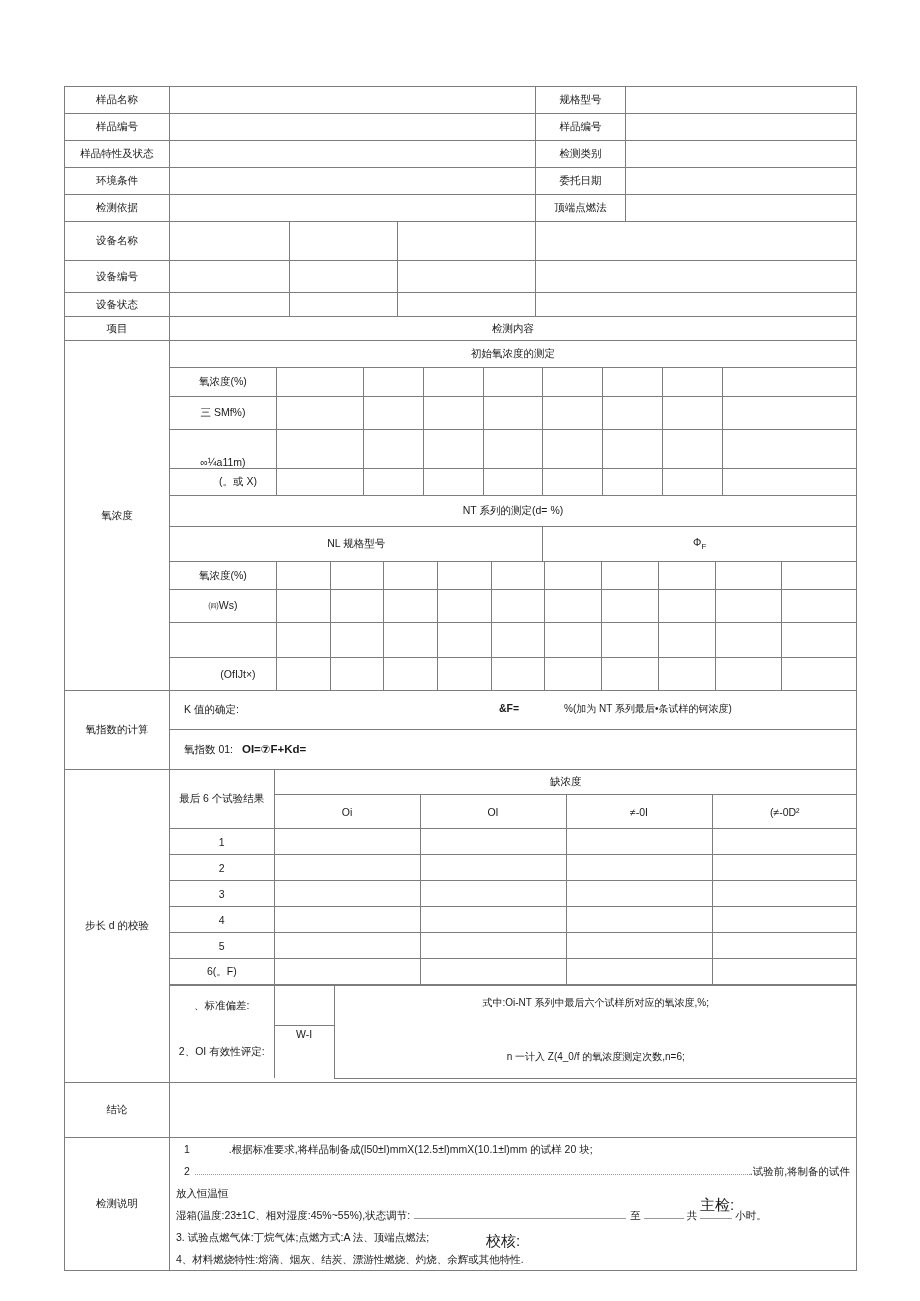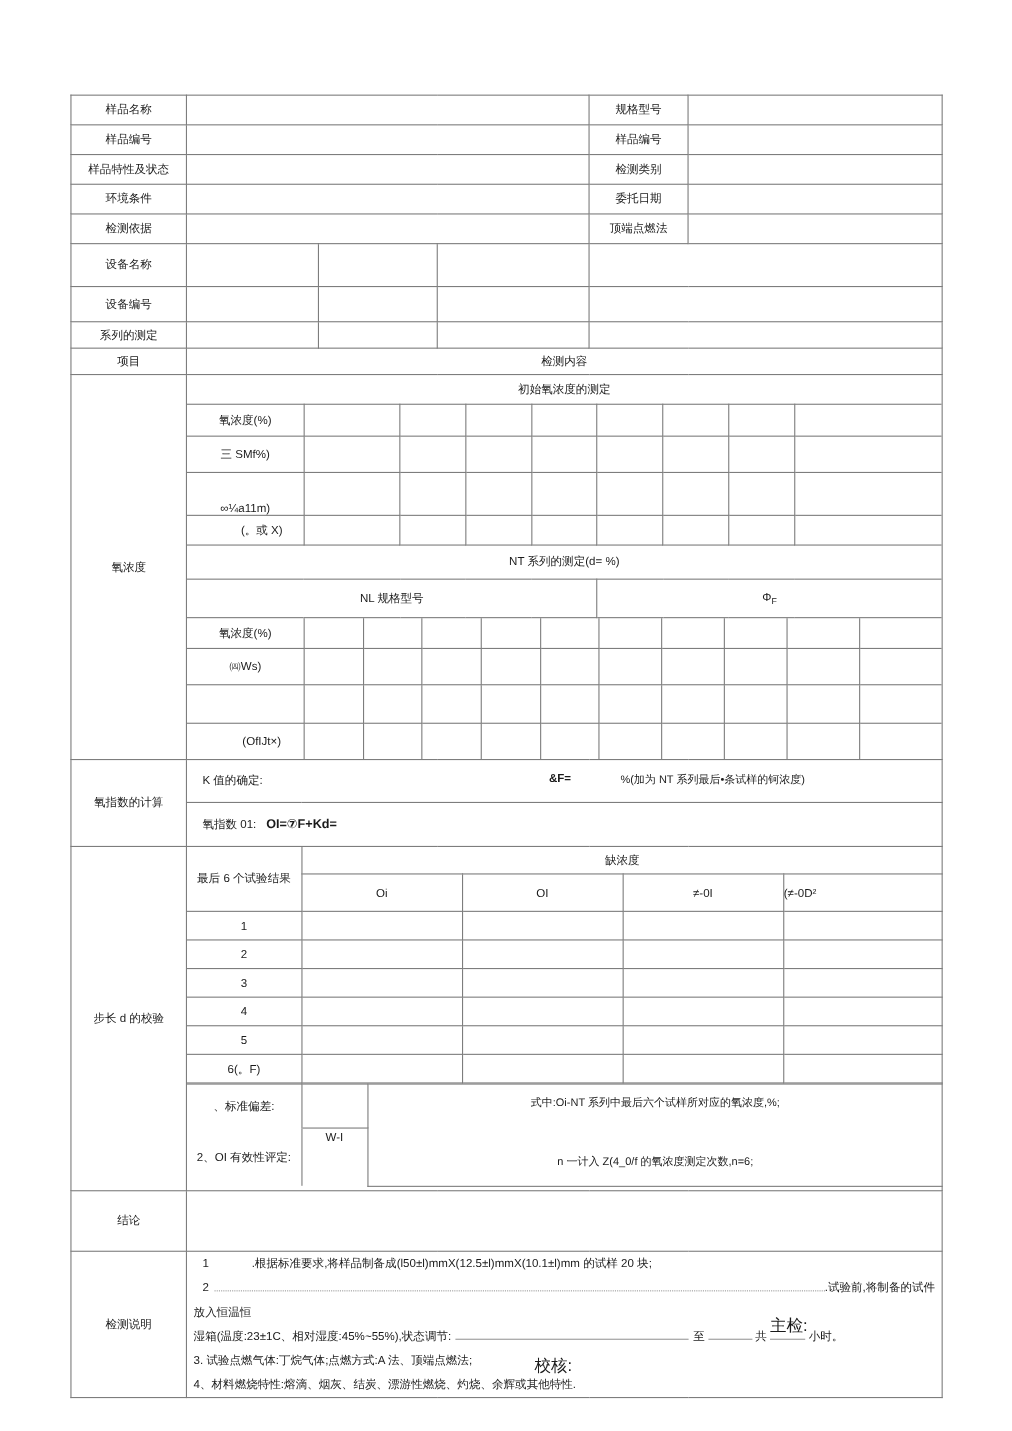--- a/index.html
+++ b/index.html
@@ -27,21 +27,21 @@
     border-collapse:collapse;
     table-layout:fixed;
   }
   table.main > tbody > tr > td{
     border:1px solid #7d7d7d;
     font-size:10.5px;
     padding:0;
     vertical-align:middle;
   }
   .c{text-align:center;}
-  .l{text-align:left;}
+  .l{text-align:center;}
   .lbl{text-align:center;font-size:10.5px;}
   .pad{padding:4px 6px;}
 
   
   table.inner{
     width:100%;border-collapse:collapse;table-layout:fixed;
   }
   table.inner td{
     border:1px solid #7d7d7d;
     font-size:10.5px;
@@ -135,21 +135,21 @@
         <td colspan="2"></td>
       </tr>
       <tr>
         <td class="lbl pad" style="height:31px">设备编号</td>
         <td></td>
         <td></td>
         <td></td>
         <td colspan="2"></td>
       </tr>
       <tr>
-        <td class="lbl pad" style="height:23px">系列的测定</td>
+        <td class="lbl pad" style="height:23px">设备状态</td>
         <td></td>
         <td></td>
         <td></td>
         <td colspan="2"></td>
       </tr>
 
       <tr>
         <td class="lbl pad" style="height:23px">项目</td>
         <td colspan="5" class="c">检测内容</td>
       </tr>

